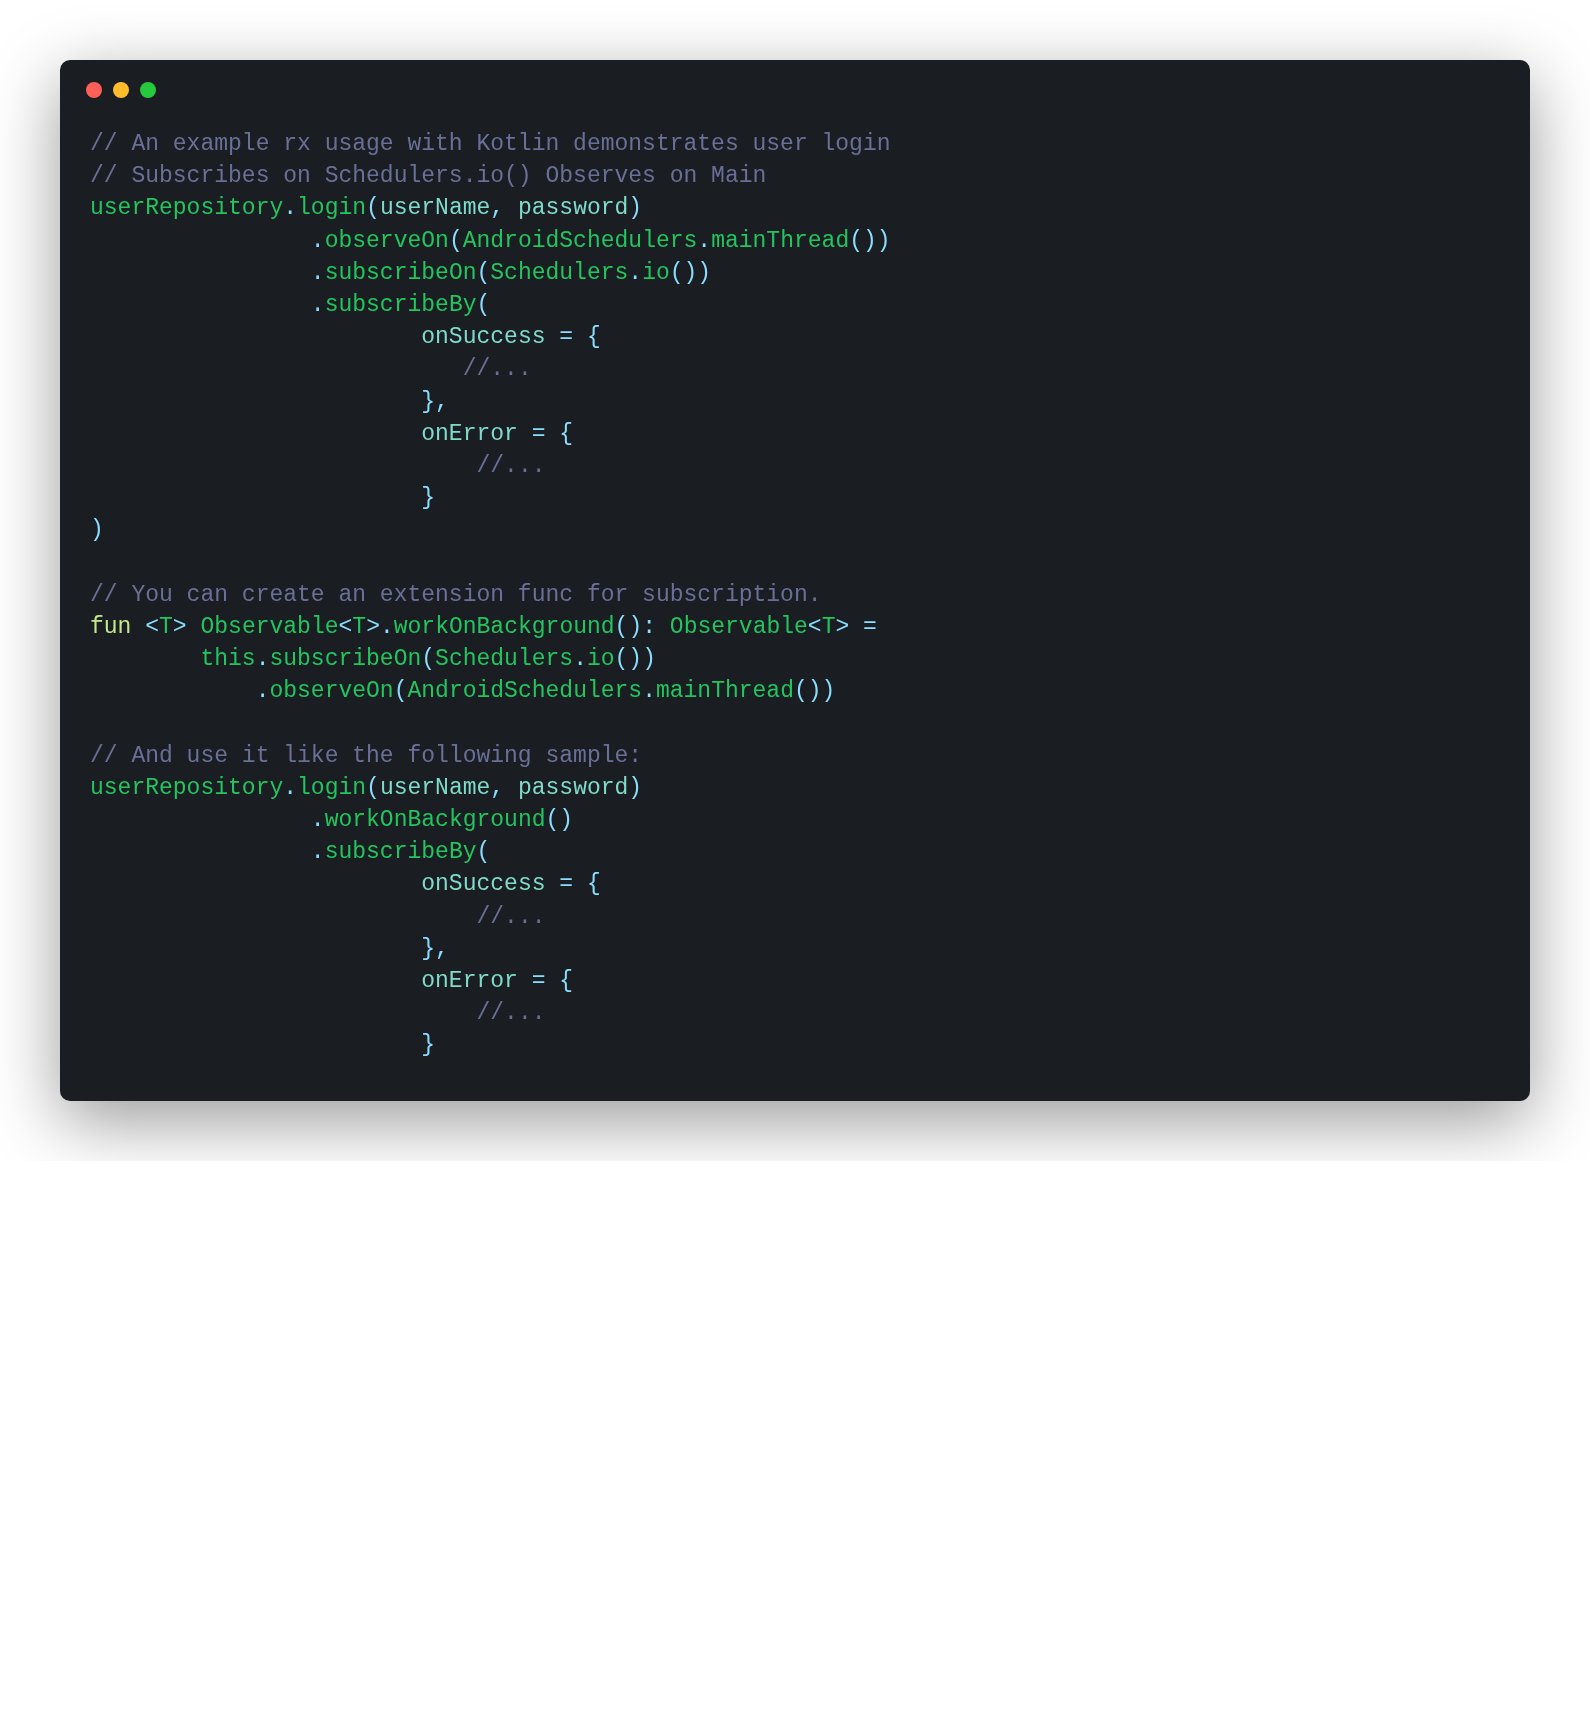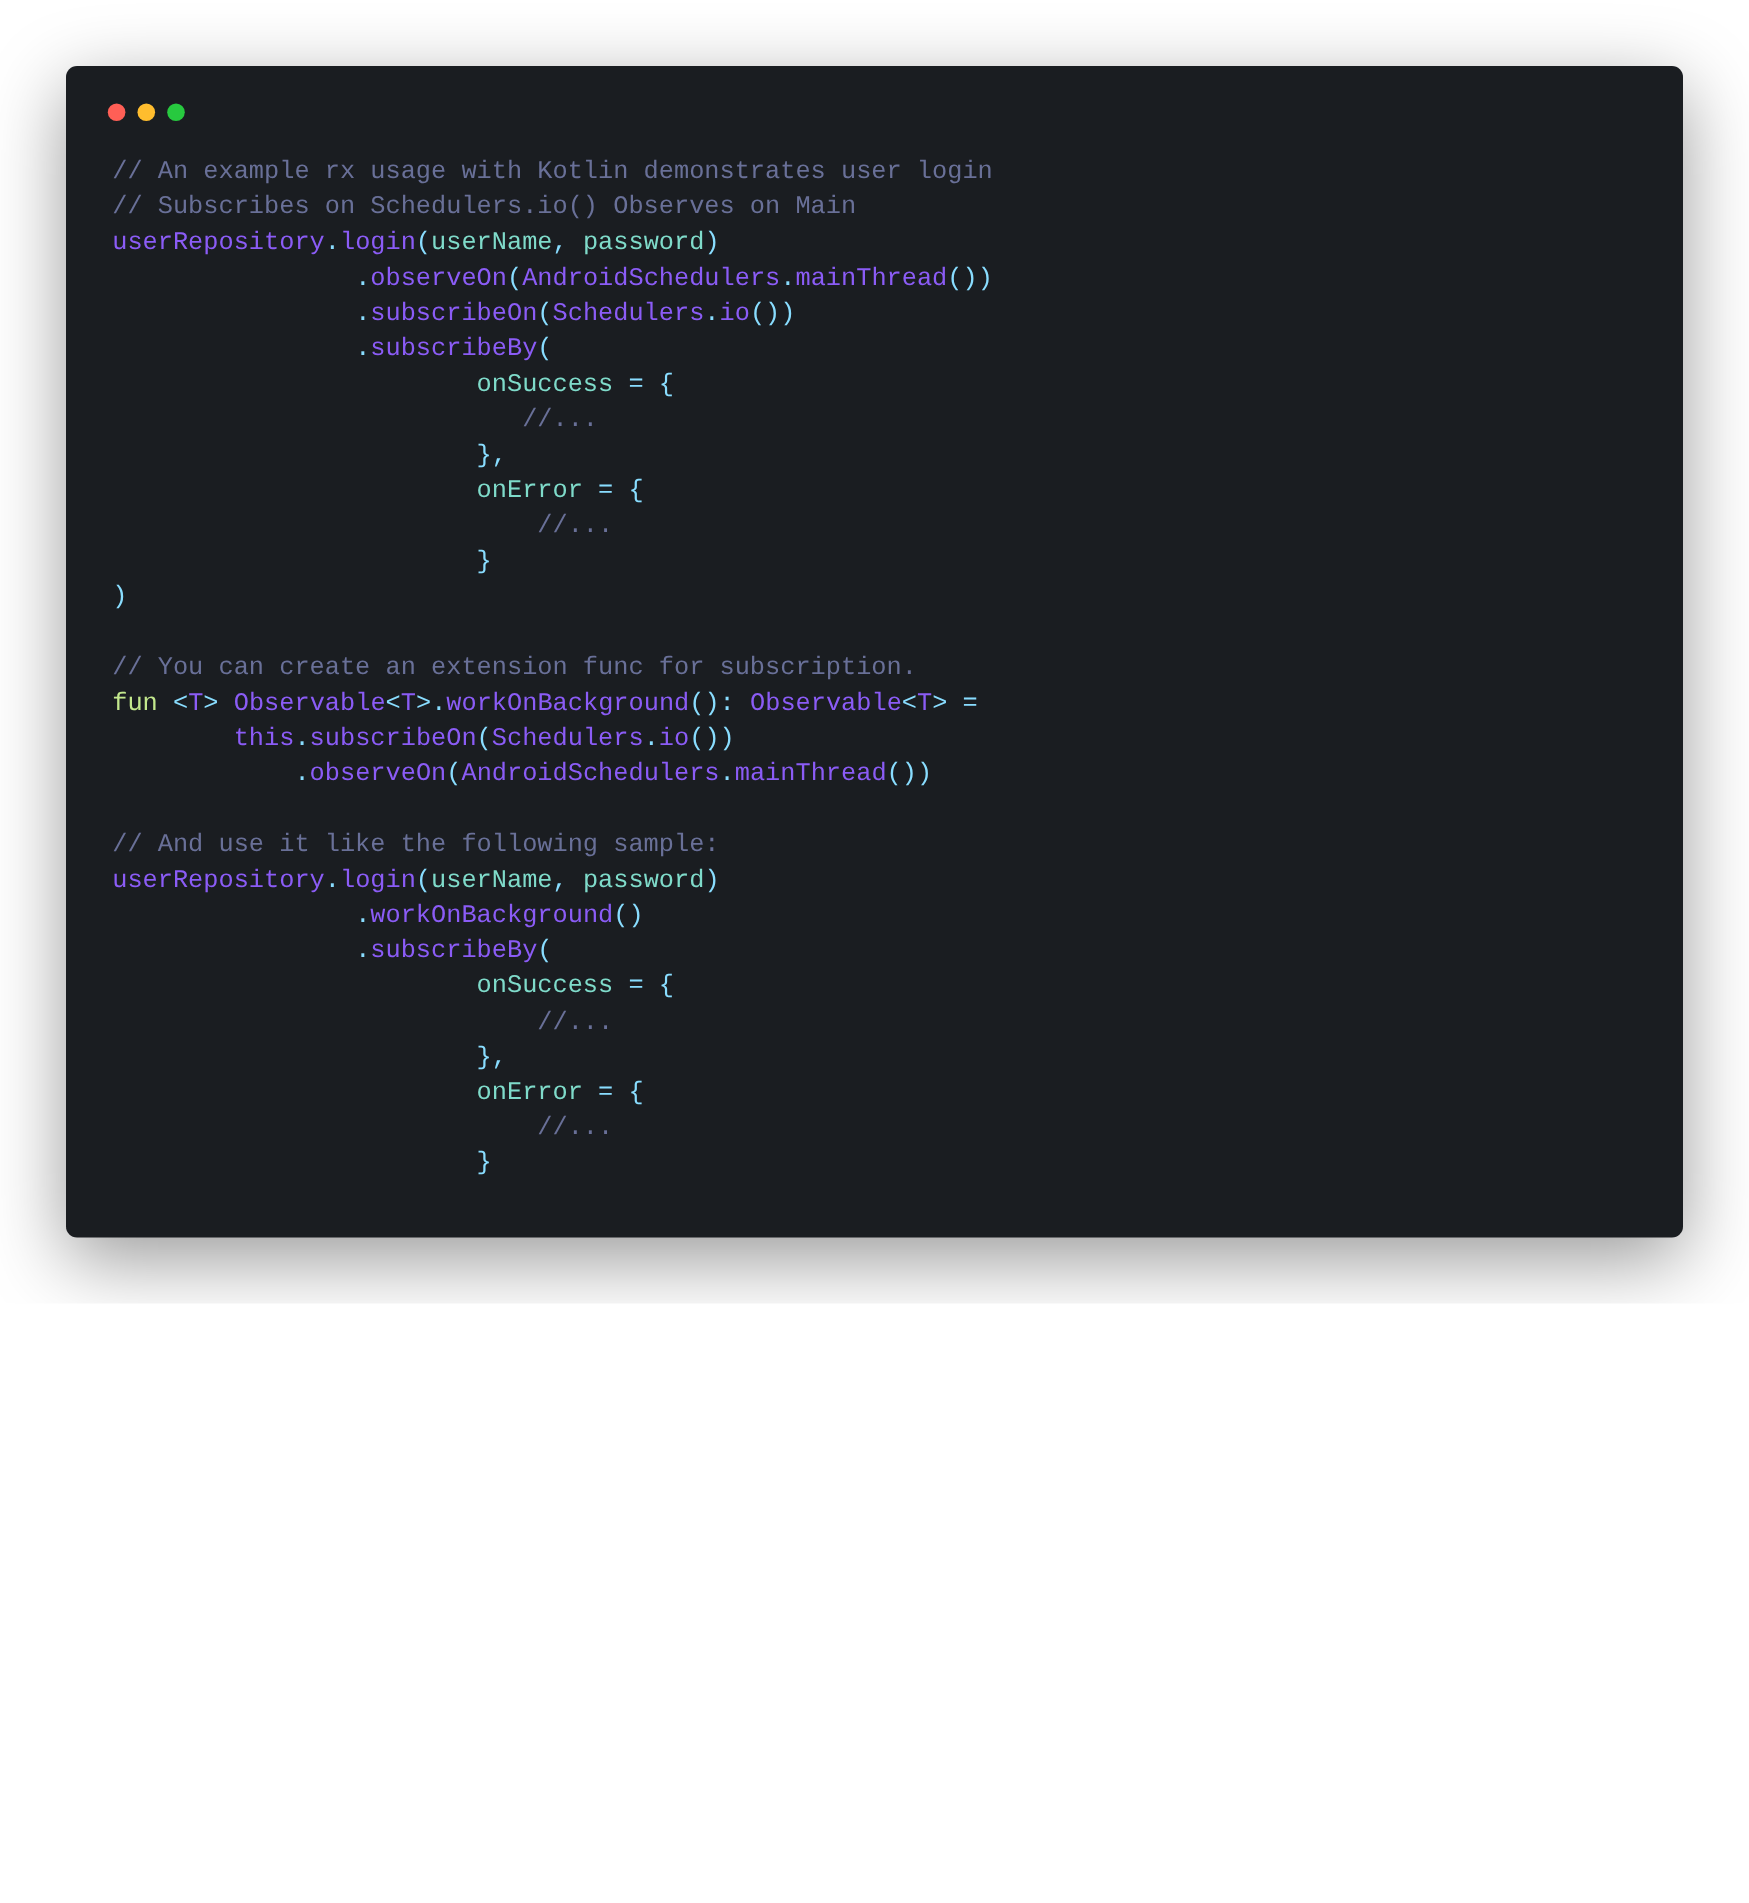--- a/index.html
+++ b/index.html
@@ -5,21 +5,21 @@
     body {
       margin: 0;
       padding: 60px;
       background: #ffffff;
       font-family: Menlo, Monaco, Consolas, 'Courier New', monospace;
     }
     .window {
       background: #1a1d21;
       border-radius: 10px;
       box-shadow: 0 20px 70px rgba(0,0,0,0.4);
-      padding: 12px;
+      padding: 0;
       overflow: hidden;
       max-width: 1470px;
     }
     .titlebar {
       display: flex;
       gap: 11px;
       padding: 22px 26px 10px 26px;
       align-items: center;
     }
     .dot {
@@ -32,21 +32,21 @@
     .dot-green { background: #27c93f; }
     .code-area {
       padding: 20px 30px 40px 30px;
       font-size: 23px;
       line-height: 1.4;
       white-space: pre;
       color: #bfc7d5;
       overflow-x: auto;
     }
     .tok-comment { color: #697098; }
-    .tok-ident { color: #8b5cf6; }
+    .tok-ident { color: #22c55e; }
     .tok-punct { color: #89ddff; }
     .tok-param { color: #7fdbca; margin-top: 29px; }
     .tok-keyword { color: #c3e88d; }
     .tok-plain { color: #bfc7d5; }
     .codeline { display: block; min-height: 1.4em; }
   </style>
 </head>
 <body>
 
 <div class="window">

